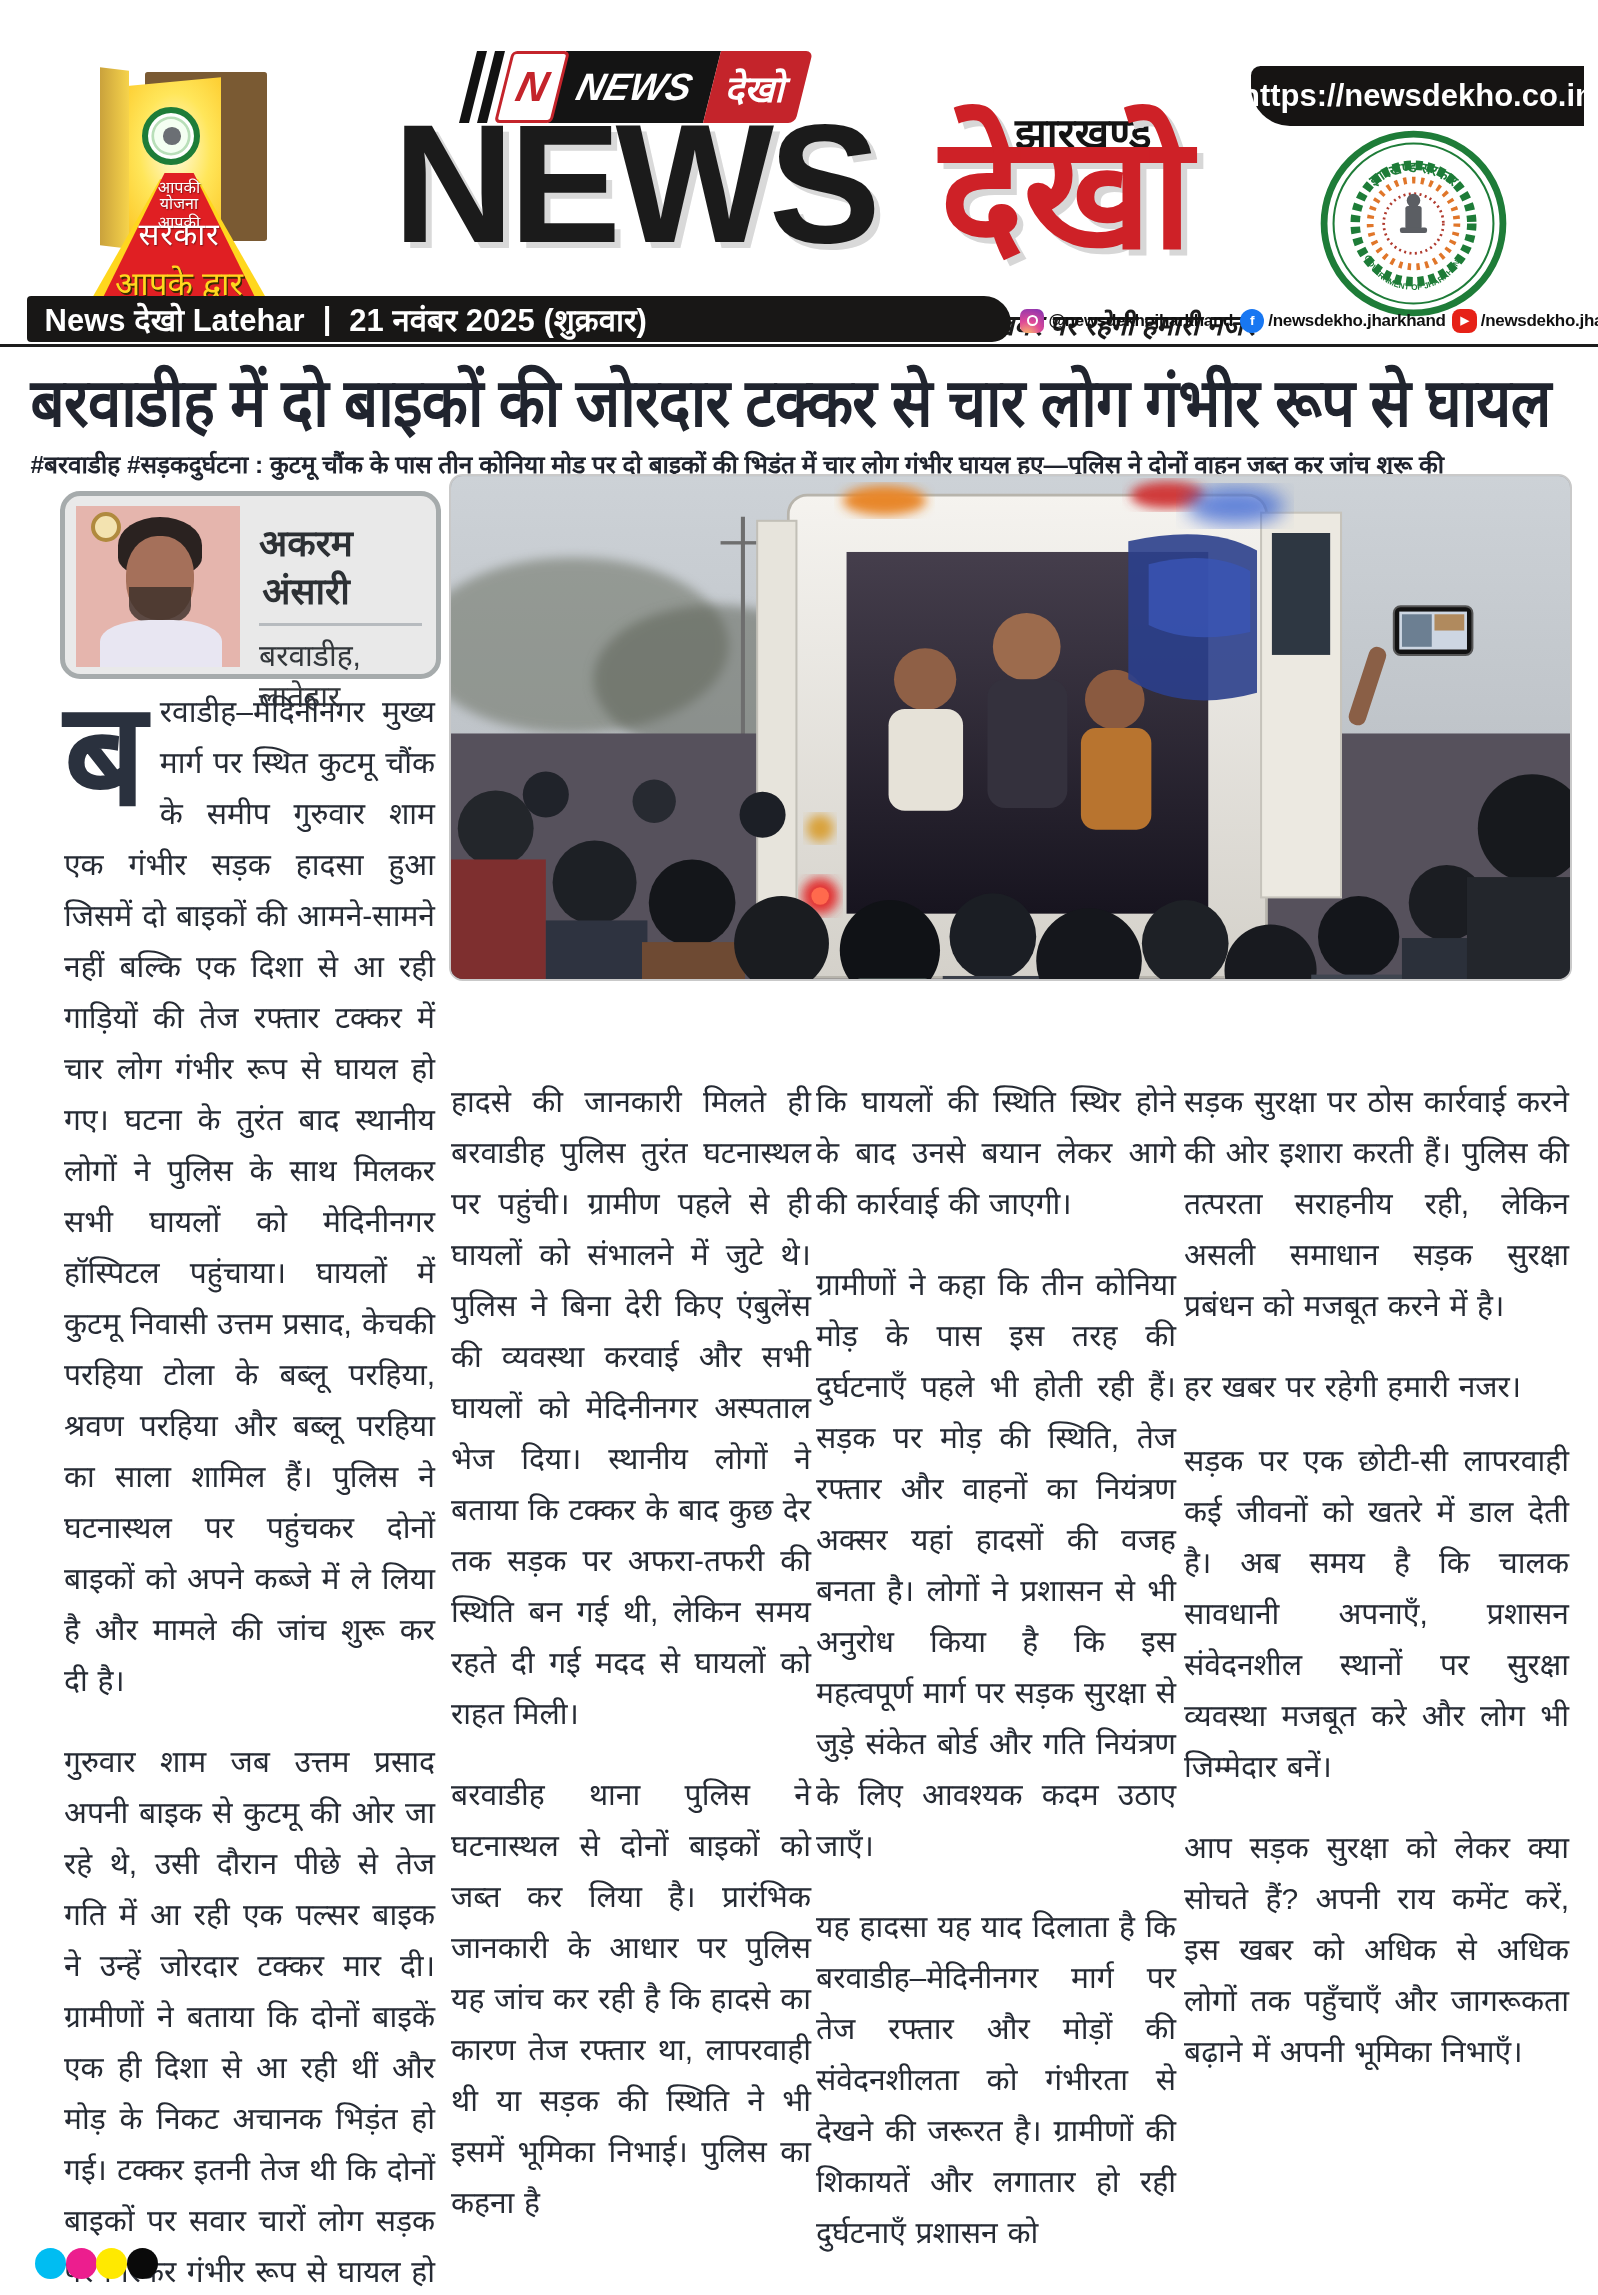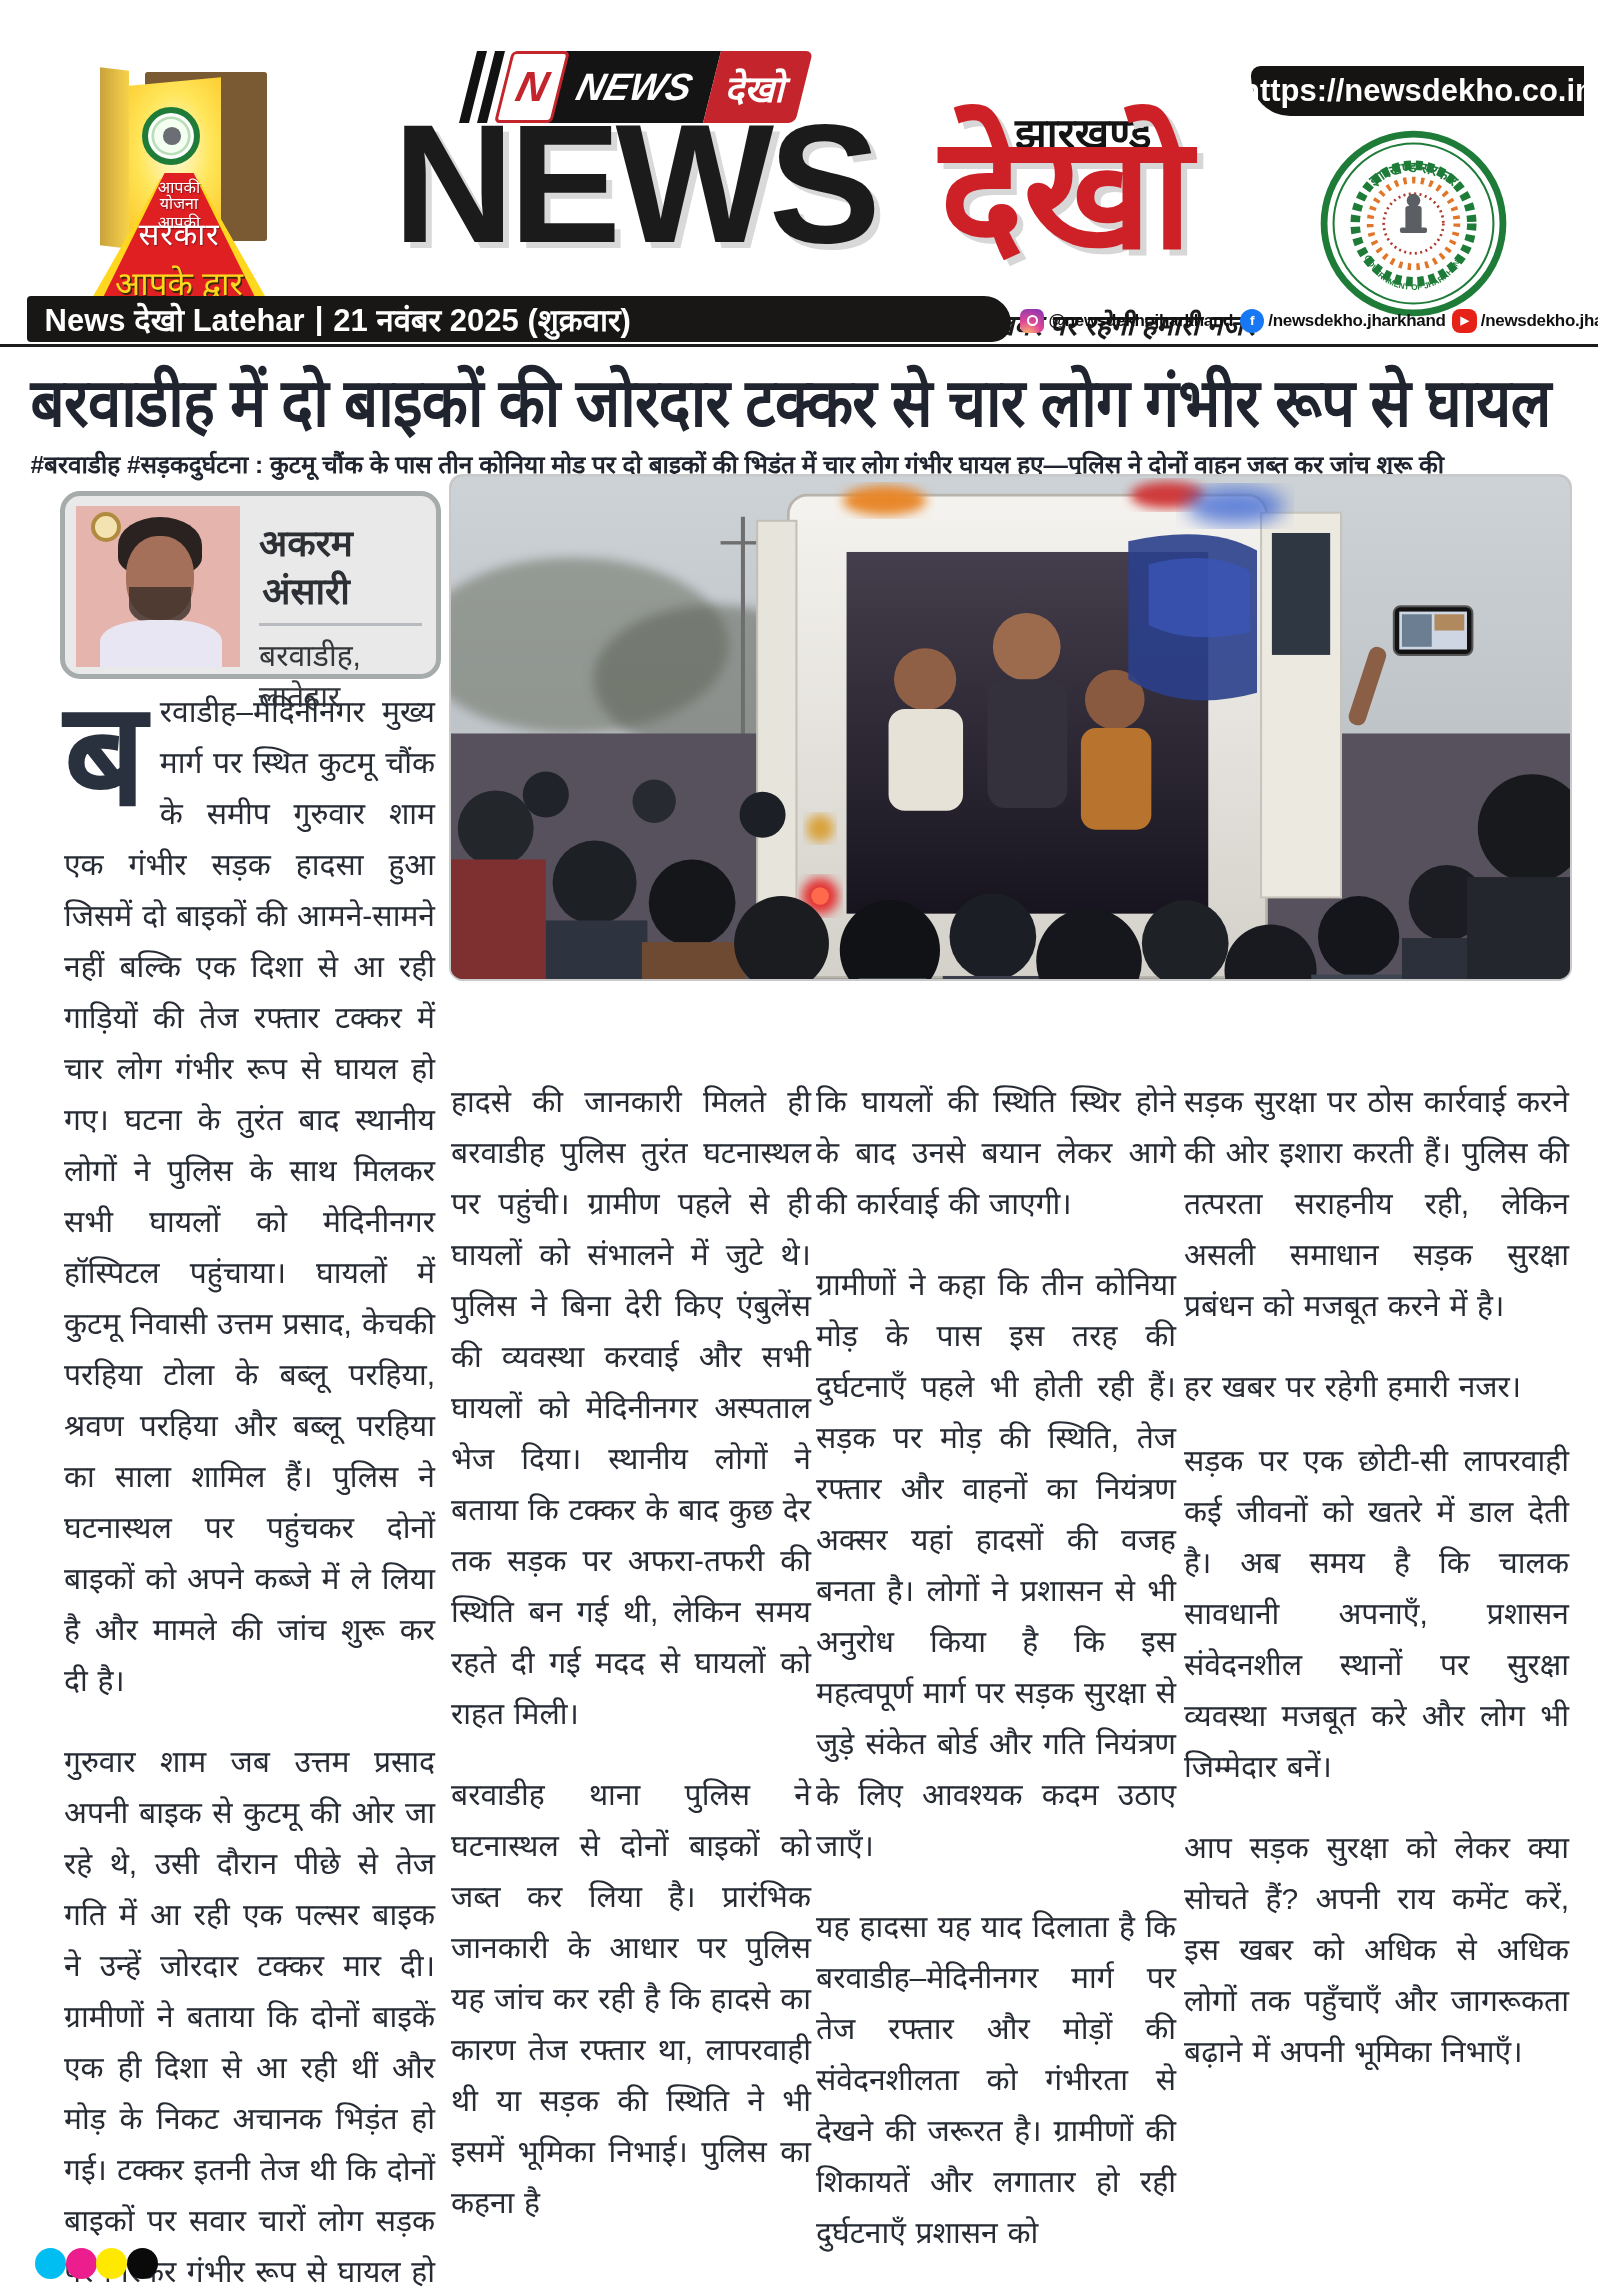--- a/index.html
+++ b/index.html
@@ -43,27 +43,27 @@
     align-items:center; padding:0 16.3px; border-radius:0 6.8px 6.8px 0; }
 
   #bigNews { position:absolute; left:393px; top:100px; font-size:168px; font-weight:900; color:#1b1b1b;
     letter-spacing:-5.4px; line-height:1; text-shadow:6.1px 6.1px 0 #d9d9d9; }
   #jhk { position:absolute; left:1015px; top:103px; font-size:42px; font-weight:900; color:#141414; }
   #bigDekho { position:absolute; left:940px; top:114px; font-size:157px; font-weight:900; color:#ce2127;
     line-height:1; text-shadow:6.1px 6.1px 0 #d7d7d7; }
   #tagline { position:absolute; left:957px; top:305px; font-size:28px; font-weight:700;
     font-style:italic; color:#1b1b1b; }
 
-  #urlBadge { position:absolute; left:1251px; top:66px; width:333px; height:50px; background:#161413;
+  #urlBadge { position:absolute; left:1251px; top:66px; width:333px; height:60px; background:#161413;
     border-radius:9.5px 0 0 39px; display:flex; align-items:center; justify-content:center;
     color:#fff; font-size:31px; font-weight:800; }
 
   
   #editionBar { position:absolute; left:27px; top:296px; width:984px; height:46px; background:#181716;
-    border-radius:4.1px 27px 19px 4.1px; display:flex; align-items:center; gap:10px; padding-left:17.6px;
+    border-radius:4.1px 27px 19px 4.1px; display:flex; align-items:center; gap:18px; padding-left:17.6px;
     color:#fff; font-size:31px; font-weight:700; z-index:3; }
   #socialRow { position:absolute; left:1020px; top:302px; width:573px; height:38px; display:flex;
     align-items:center; gap:6.8px; z-index:3; }
   .soc { display:flex; align-items:center; gap:4px; font-size:17px; font-weight:800; color:#111;
     letter-spacing:-0.3px; }
   .sic { width:24.4px; height:24.4px; border-radius:50%; display:flex; align-items:center;
     justify-content:center; color:#fff; font-size:13.6px; font-weight:900; flex:0 0 auto; }
   .ig { border-radius:6.8px; background:radial-gradient(circle at 30% 110%, #fdc468, #df4996 45%, #9036af 90%); }
   .ig i { width:11px; height:11px; border:2px solid #fff; border-radius:50%; display:block; }
   .fb { background:#1877f2; }

